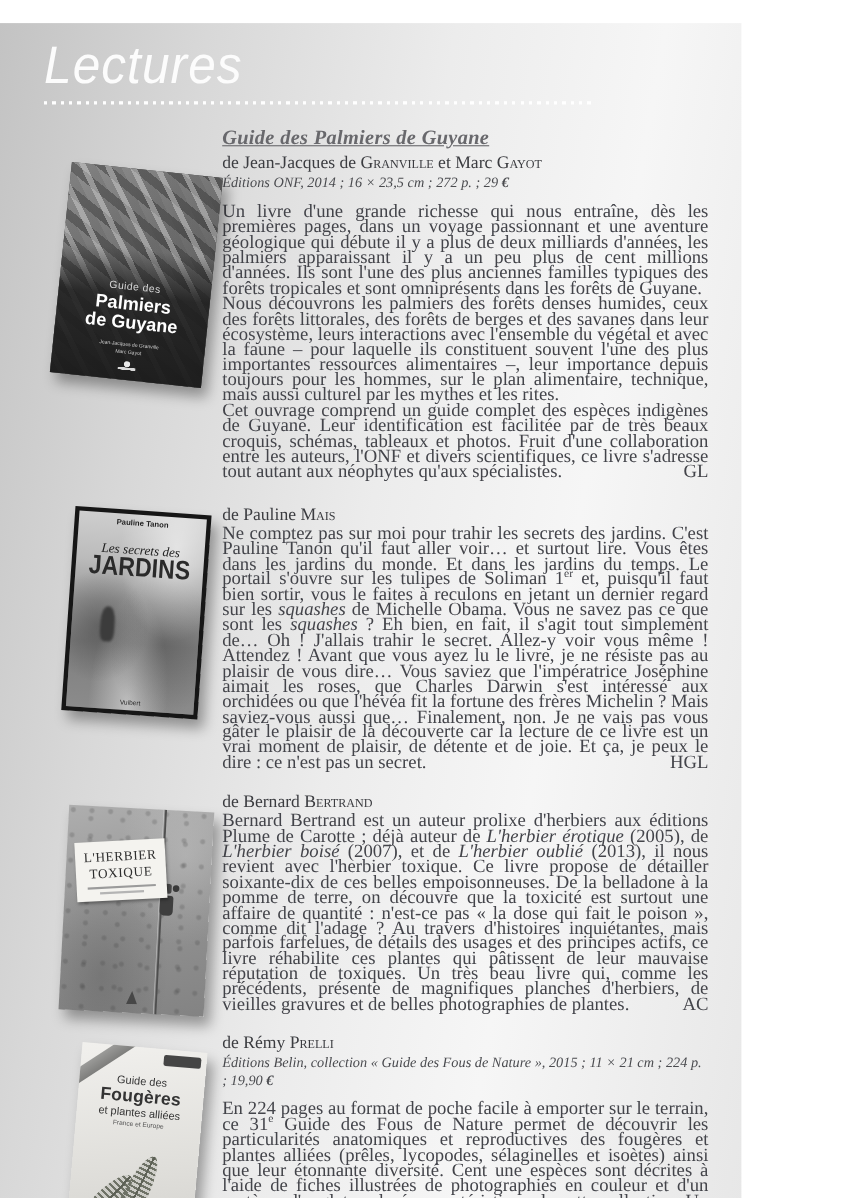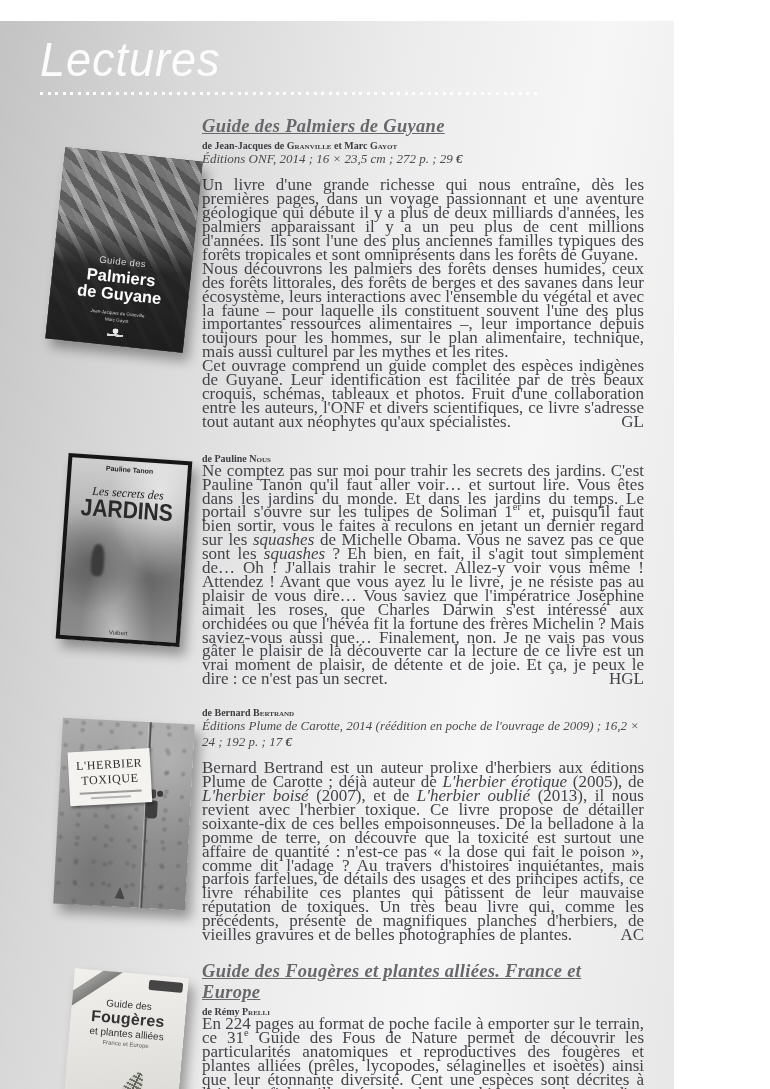--- a/index.html
+++ b/index.html
@@ -14,21 +14,21 @@
   .dots{margin-top:7px;width:498px;height:3px;
     background:repeating-linear-gradient(90deg,#fff 0 3px,transparent 3px 7.6px);}
   
   .reviews{padding:21px 30px 0 45px;}
   .review{display:flex;}
   .r1{margin-bottom:24px;}.r2{margin-bottom:21px;}.r3{margin-bottom:19px;}
   .cover-col{width:157px;flex:none;}
   .text-col{flex:1;min-width:0;}
   h2.btitle{font-style:italic;font-weight:700;font-size:18.5px;color:#68686c;
     margin:0 0 3px;letter-spacing:.3px;text-decoration:underline;}
-  .author{font-size:10px;font-weight:700;color:#3b3c40;margin:0;}
+  .author{font-size:16px;font-weight:400;color:#3b3c40;margin:0;}
   .edition{font-style:italic;font-size:13px;color:#4a4b4f;margin:0 0 11px;}
   .body p{font-size:17px;line-height:13.9px;text-align:justify;color:#43444a;margin:0;}
   .it{font-style:italic;} .bd{font-weight:700;} .sc{font-variant:small-caps;}
   .sup{vertical-align:super;font-size:62%;line-height:0;}
   .sig{float:right;padding-left:10px;}
   .with-sig::after{content:"";display:block;clear:both;}
   
   .book{position:relative;font-family:"Liberation Sans",sans-serif;
     box-shadow:6px 8px 12px rgba(0,0,0,.35);}
   
@@ -153,21 +153,21 @@
       <div class="cover-col">
         <div class="book b2">
           <div class="b2-author">Pauline Tanon</div>
           <div class="b2-series">Les secrets des</div>
           <div class="b2-main">JARDINS</div>
           <div class="b2-person"></div>
           <div class="b2-pub">Vuibert</div>
         </div>
       </div>
       <div class="text-col">
-        <p class="author"><span>de Pauline </span><span class="sc">Nous</span></p>
+        <p class="author"><span>de Pauline </span><span class="sc">Mais</span></p>
         <div class="body">
           <p class="with-sig"><span>Ne comptez pas sur moi pour trahir les secrets des jardins. C'est Pauline Tanon qu'il faut aller voir… et surtout lire. Vous êtes dans les jardins du monde. Et dans les jardins du temps. Le portail s'ouvre sur les tulipes de Soliman 1</span><span class="sup">er</span><span> et, puisqu'il faut bien sortir, vous le faites à reculons en jetant un dernier regard sur les </span><span class="it">squashes</span><span> de Michelle Obama. Vous ne savez pas ce que sont les </span><span class="it">squashes</span><span> ? Eh bien, en fait, il s'agit tout simplement de… Oh ! J'allais trahir le secret. Allez-y voir vous même ! Attendez ! Avant que vous ayez lu le livre, je ne résiste pas au plaisir de vous dire… Vous saviez que l'impératrice Joséphine aimait les roses, que Charles Darwin s'est intéressé aux orchidées ou que l'hévéa fit la fortune des frères Michelin ? Mais saviez-vous aussi que… Finalement, non. Je ne vais pas vous gâter le plaisir de la découverte car la lecture de ce livre est un vrai moment de plaisir, de détente et de joie. Et ça, je peux le dire : ce n'est pas un secret.</span><span class="sig">HGL</span></p>
         </div>
       </div>
     </section>
 
     <section class="review r3">
       <div class="cover-col">
         <div class="book b3">
           <div class="b3-seam"></div>
@@ -177,21 +177,20 @@
             <div class="b3-l1">L'HERBIER</div>
             <div class="b3-l1">TOXIQUE</div>
             <div class="b3-sub"></div>
             <div class="b3-sub2"></div>
           </div>
           <div class="b3-logo"></div>
         </div>
       </div>
       <div class="text-col">
         <p class="author"><span>de Bernard </span><span class="sc">Bertrand</span></p>
-        <p class="edition"><span>Éditions Plume de Carotte, 2014 (réédition en poche de l'ouvrage de 2009) ; 16,2 × 24 ; 192 p. ; 17 </span><span class="bd">€</span></p>
         <div class="body">
           <p class="with-sig"><span>Bernard Bertrand est un auteur prolixe d'herbiers aux éditions Plume de Carotte ; déjà auteur de </span><span class="it">L'herbier érotique</span><span> (2005), de </span><span class="it">L'herbier boisé</span><span> (2007), et de </span><span class="it">L'herbier oublié</span><span> (2013), il nous revient avec l'herbier toxique. Ce livre propose de détailler soixante-dix de ces belles empoisonneuses. De la belladone à la pomme de terre, on découvre que la toxicité est surtout une affaire de quantité : n'est-ce pas « la dose qui fait le poison », comme dit l'adage ? Au travers d'histoires inquiétantes, mais parfois farfelues, de détails des usages et des principes actifs, ce livre réhabilite ces plantes qui pâtissent de leur mauvaise réputation de toxiques. Un très beau livre qui, comme les précédents, présente de magnifiques planches d'herbiers, de vieilles gravures et de belles photographies de plantes.</span><span class="sig">AC</span></p>
         </div>
       </div>
     </section>
 
     <section class="review r4">
       <div class="cover-col">
         <div class="book b4">
           <div class="b4-banner"></div>
@@ -204,22 +203,22 @@
           </div>
           <div class="b4-ferns">
             <div class="fern f1"></div>
             <div class="fern f2"></div>
             <div class="fern f3"></div>
           </div>
           <div class="b4-logo" style="top:auto;bottom:5px;right:5px;width:26px;text-align:center;color:#f2f2f2;font-size:6.5px;line-height:10px;">Belin</div>
         </div>
       </div>
       <div class="text-col">
-        <h2 class="btitle">Guide des Fougères et plantes alliées. France et Europe</h2>
         <p class="author"><span>de Rémy </span><span class="sc">Prelli</span></p>
+        <p class="edition"><span>Éditions Belin, collection « Guide des Fous de Nature », 2015 ; 11 × 21 cm ; 224 p. ; 19,90 </span><span class="bd">€</span></p>
         <div class="body">
           <p class="with-sig"><span>En 224 pages au format de poche facile à emporter sur le terrain, ce 31</span><span class="sup">e</span><span> Guide des Fous de Nature permet de découvrir les particularités anatomiques et reproductives des fougères et plantes alliées (prêles, lycopodes, sélaginelles et isoètes) ainsi que leur étonnante diversité. Cent une espèces sont décrites à l'aide de fiches illustrées de photographies en couleur et d'un système d'onglets colorés caractéristique de cette collection. Un ouvrage tellement pédagogique qu'il faudrait être… « fou »… pour ne pas l'acheter !</span><span class="sig">AB</span></p>
         </div>
       </div>
     </section>
 
   </div>
 
 
 </div>

